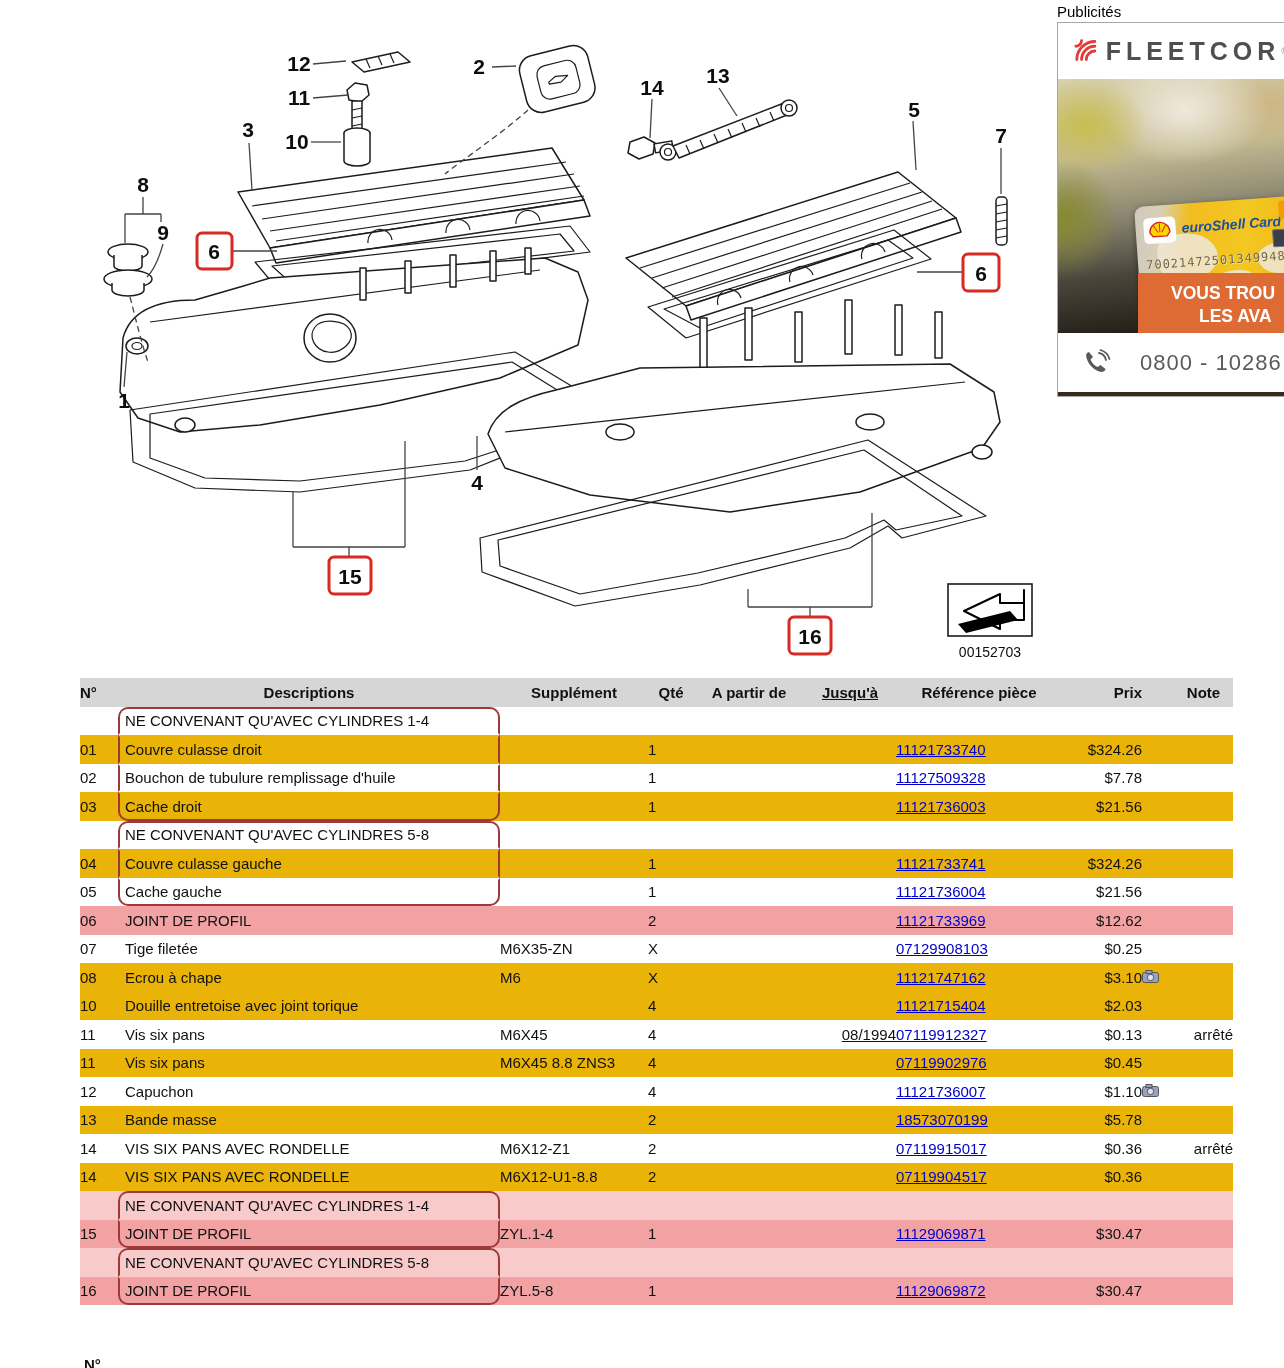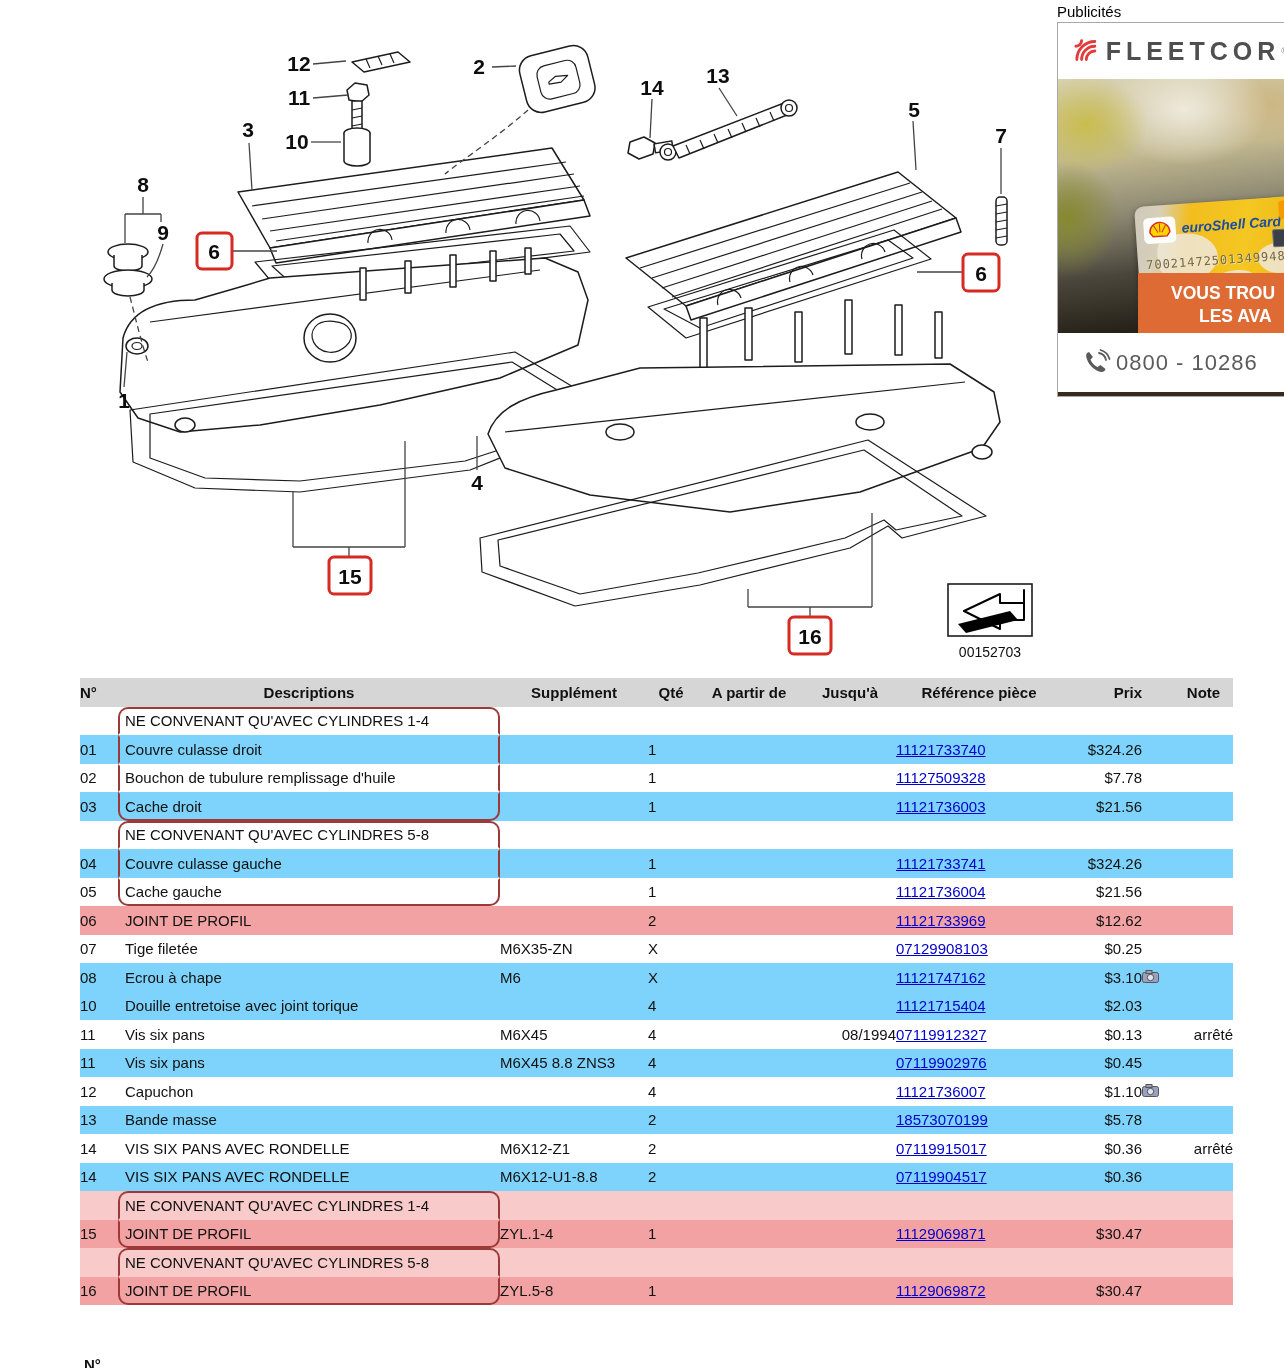--- a/index.html
+++ b/index.html
@@ -47,33 +47,33 @@
       border:1px solid #6a7080;border-radius:2px;}
   .m-badge{position:absolute;left:144px;top:4px;width:22px;height:18px;background:#f59a00;
       border-radius:3px;color:#cc2212;font-weight:bold;font-size:14px;font-style:italic;
       text-align:center;line-height:18px;}
   .ad-orange{position:absolute;left:80px;top:194px;width:170px;height:64px;background:#dd6b33;
       color:#fff;font-weight:bold;font-size:17.5px;line-height:23px;padding-top:9px;box-sizing:border-box;}
   .ad-orange .l1{padding-left:33px;}
   .ad-orange .l2{padding-left:61px;}
   .ad-phone{position:absolute;left:0;top:310px;width:100%;height:59px;background:#fff;
       display:flex;align-items:center;}
-  .ad-phone .num{font-size:22px;color:#5b5b5b;letter-spacing:1px;margin-left:4px;}
+  .ad-phone .num{font-size:22px;color:#5b5b5b;letter-spacing:1px;margin-left:28px;}
   .ad-bottom{position:absolute;left:0;top:369px;width:100%;height:4px;background:#38291d;}
   
   .parts-table{position:absolute;left:80px;top:678px;border-collapse:separate;border-spacing:0;
       table-layout:fixed;width:1153px;font-size:15px;}
   .parts-table td,.parts-table th{padding:0;height:28.5px;overflow:hidden;white-space:nowrap;
       vertical-align:middle;font-weight:normal;}
   .parts-table th{font-weight:bold;}
-  .rw-white{background:#fff;} .rw-gray{background:#7dd3fc;} .rw-head{background:#d6d6d6;}
+  .rw-white{background:#fff;} .rw-gray{background:#eab308;} .rw-head{background:#d6d6d6;}
   .rw-pink{background:#f2a2a2;} .rw-pinklight{background:#f8caca;}
   .c-no{padding-left:10px;} .c-qty{padding-left:10px;}
   .c-supp{padding-left:6px;}
-  .c-to{text-align:right;padding-right:8px;}
+  .c-to{text-align:right;padding-right:8px;text-decoration:underline;}
   .c-ref{text-align:left;}
   .c-price{text-align:right;padding-right:6px;}
   .c-note{text-align:right;padding-right:10px;}
   .c-cam{text-align:left;padding-left:4px;}
   th.c-desc,th.c-supp,th.c-qty,th.c-from,th.c-to,th.c-ref,th.c-price,th.c-note{text-align:center;}
   th.c-no{text-align:left;}
   .dw{height:100%;display:flex;align-items:center;box-sizing:border-box;
       border:2.5px solid transparent;padding-left:5px;}
   .grp-start{border-color:#9c3a3a;border-bottom-color:transparent;border-radius:10px 10px 0 0;}
   .grp-mid{border-left-color:#9c3a3a;border-right-color:#9c3a3a;}

